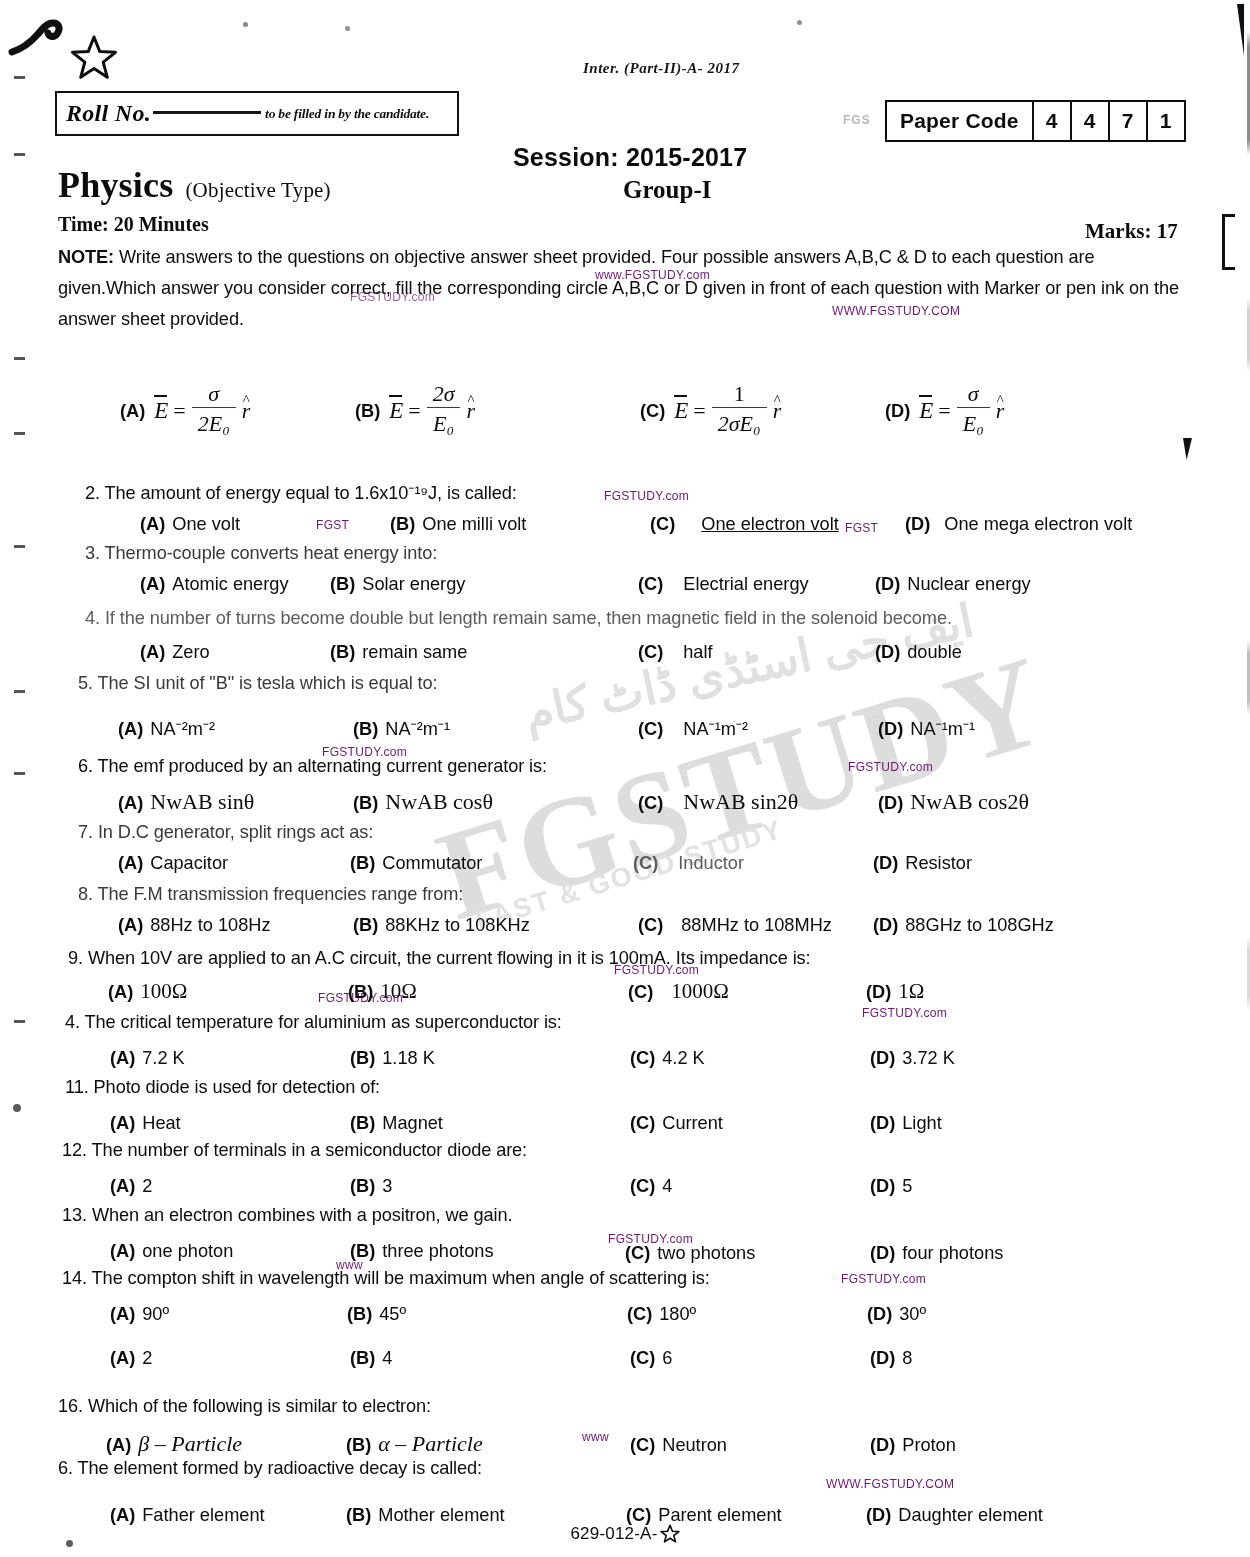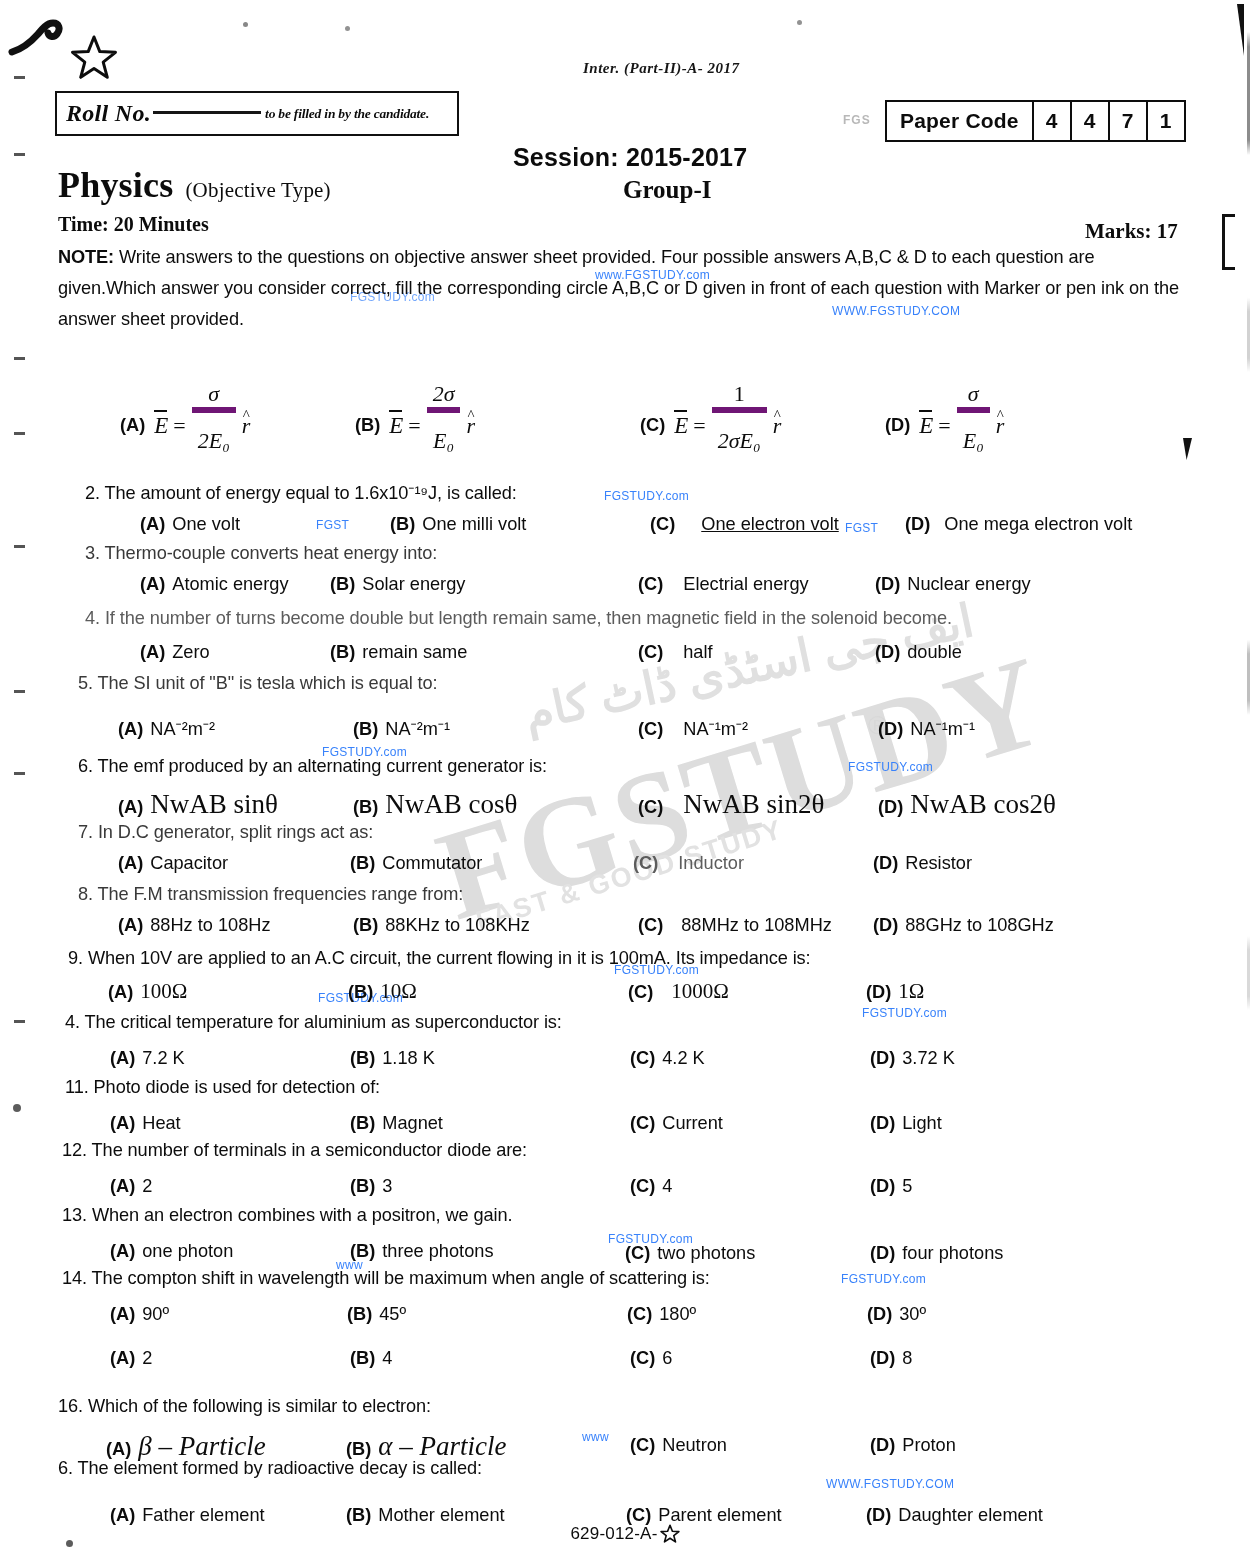--- a/index.html
+++ b/index.html
@@ -40,21 +40,21 @@
     transform:rotate(-12deg); white-space:nowrap;
     direction:rtl;
   }
   .wm-reg{
     position:absolute; left:868px; top:710px;
     font-size:26px; color:#d5d5d5;
   }
   .wm-small{
     position:absolute;
     font-family:"Liberation Sans", sans-serif;
-    color:#3b82f6; font-size:12px; letter-spacing:.3px;
+    color:#701a75; font-size:12px; letter-spacing:.3px;
     white-space:nowrap;
   }
 
   
   .spot{position:absolute;background:#2a2a2a;border-radius:50%;opacity:.75;}
   .edge-r{position:absolute;right:0;top:0;width:3px;height:1557px;
           background:linear-gradient(180deg,#fff 0 2%,#8c8c8c 3% 9%,#fff 10% 19%,#cfcfcf 20% 23%,#fff 24% 41%,#bdbdbd 42% 45%,#fff 46% 60%,#d6d6d6 61% 64%,#fff 65% 100%);}
   .edge-notch{position:absolute;right:6px;background:#151515;}
   .margin-dash{position:absolute;left:14px;width:11px;height:3px;background:#2e2e2e;opacity:.8;}
 
@@ -154,39 +154,39 @@
   }
   .opt .lab{font-weight:700;}
   .opt .val{margin-left:7px;}
   .o0{left:55px;}
 
   
   .faded{color:#5d5d5d;}
   .semifade{color:#3c3c3c;}
 
   
-  .mathopt .val{font-family:"Liberation Serif", serif; font-size:27px;}
+  .mathopt .val{font-family:"Liberation Serif", serif; font-size:22px;}
   .ohm .val{font-family:"Liberation Serif", serif; font-size:21px;}
 
   
   .frow{position:relative; height:74px;}
   .fopt{position:absolute; display:flex; align-items:center; white-space:nowrap;}
   .fopt .lab{font-weight:700; font-size:18.2px; margin-right:9px;}
   .fopt .ev{
     font-family:"Liberation Serif", serif; font-size:23px; font-style:italic;
     position:relative; margin-right:5px;
   }
   .fopt .ev .bar{
     position:absolute; left:0; right:1px; top:-3px; height:2px; background:#111;
   }
   .fopt .eq{font-family:"Liberation Serif", serif;font-size:22px;margin-right:6px;}
   .frac{display:inline-flex; flex-direction:column; align-items:center;
         font-family:"Liberation Serif", serif; font-size:22px; line-height:1.12;}
   .frac .num{padding:0 6px;}
-  .frac .den{padding:16px 6px; border-top:6px solid #701a75;}
+  .frac .den{padding:4px 6px; border-top:1px solid #701a75;}
   .rhat{font-family:"Liberation Serif", serif;font-size:22px;font-style:italic;
         margin-left:6px; position:relative;}
   .rhat .hat{position:absolute; left:1px; top:-6px; font-size:15px; font-style:normal;}
   .ital{font-style:italic;}
 
   .footer{
     position:absolute; left:0; top:1524px; width:1250px;
     text-align:center; font-size:17px; letter-spacing:.2px;
   }
   .footer .fstar{display:inline-block; vertical-align:-4px; margin-left:2px;}

